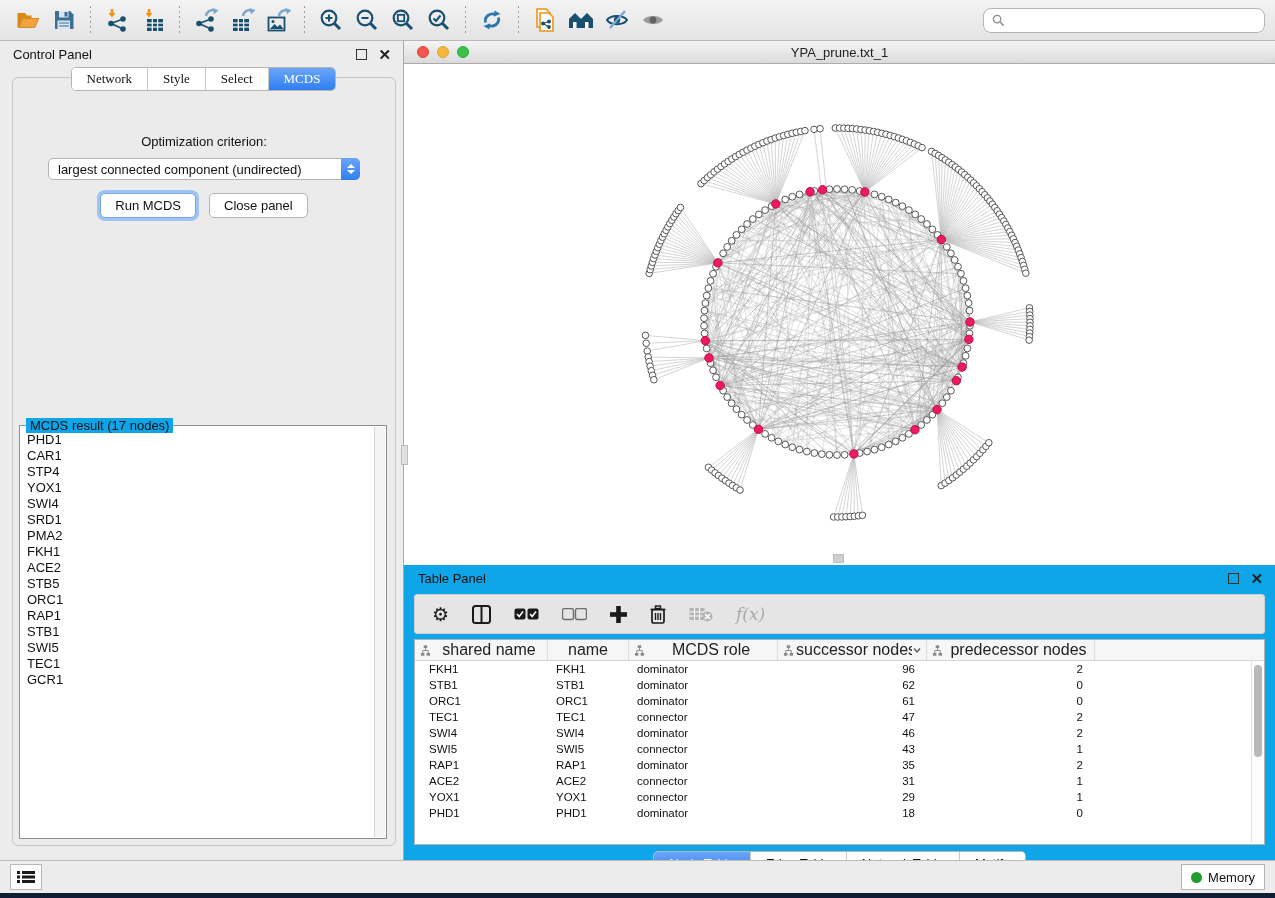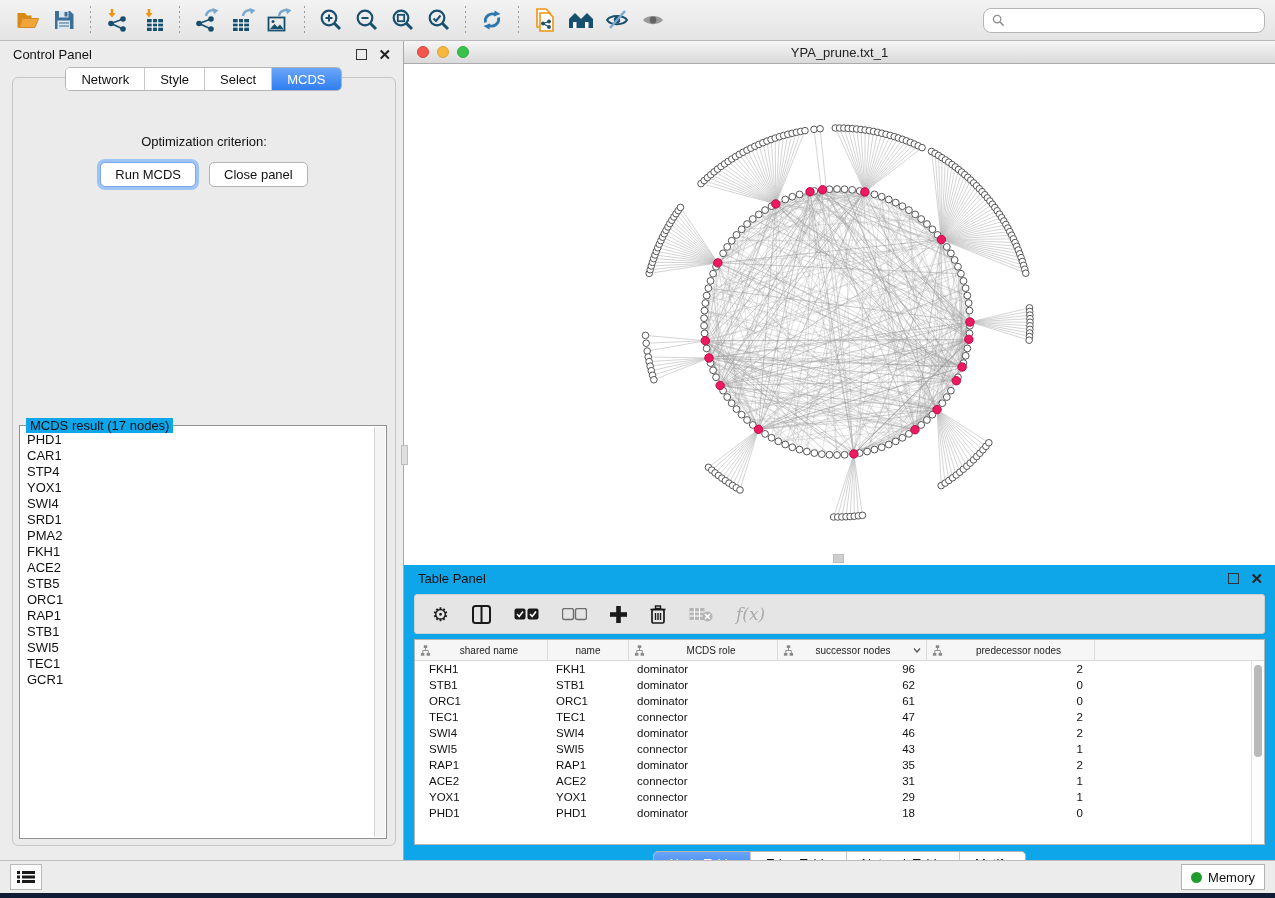--- a/index.html
+++ b/index.html
@@ -27,21 +27,21 @@
   .searchbox input{border:none;outline:none;flex:1;margin-left:5px;font-size:12px;background:transparent;
     font-family:"Liberation Sans",sans-serif;}
   
   .main{position:absolute;left:4px;top:41px;width:1271px;height:819px;display:flex;}
   
   .cpanel{width:399px;flex:none;background:#ececec;border-right:1px solid #a9a9a9;position:relative;}
   .panel-title{height:26px;display:flex;align-items:center;padding:0 12px 0 9px;font-size:13px;color:#111;}
   .panel-title .flex{flex:1;}
   .float-ic{width:9px;height:9px;border:1.4px solid #333;display:inline-block;margin-right:11px;}
   .close-ic{font-size:15px;font-weight:bold;color:#222;line-height:1;}
-  .cp-tabs{display:flex;justify-content:center;position:relative;z-index:2;}
+  .cp-tabs{display:flex;justify-content:center;position:relative;z-index:2;font-family:Liberation Serif, serif;}
   .seg{display:flex;background:#fff;border:1px solid #b5b5b5;border-radius:5px;overflow:hidden;height:22px;}
   .seg .tab{padding:0 15px;display:flex;align-items:center;font-size:13px;color:#111;border-right:1px solid #c9c9c9;background:#fff;}
   .seg .tab:last-child{border-right:none;}
   .seg .tab.sel{background:linear-gradient(180deg,#6ba6f8,#2f7ef2);color:#fff;}
   .cp-body{position:absolute;left:8px;right:7px;top:36px;bottom:14px;border:1px solid #c6c6c6;border-radius:6px;
     background:#ebebeb;padding-top:24px;box-sizing:border-box;}
   .opt-label{text-align:center;font-size:13px;color:#111;margin-top:32px;}
   .dropdown{margin:9px auto 0;width:312px;height:22px;background:#fff;border:1px solid #b3b3b3;border-radius:5px;
     display:flex;align-items:center;box-sizing:border-box;}
   .dropdown .dval{flex:1;font-size:13px;padding-left:9px;color:#111;white-space:nowrap;}
@@ -80,21 +80,21 @@
   
   .tpanel{flex:1;background:#0ea5e9;display:flex;flex-direction:column;position:relative;}
   .tp-toolbar{margin:3px 10px 0 10px;height:40px;background:#e5e5e5;border:1px solid #cfcfcf;border-radius:3px;
     display:flex;align-items:center;padding-left:17px;gap:23px;box-sizing:border-box;}
   .tico{display:flex;align-items:center;justify-content:center;height:24px;}
   .tico svg{display:block;}
   .fx{font-family:"DejaVu Serif","Liberation Serif",serif;font-style:italic;font-size:17px;color:#aaa;}
   .gear{font-size:19px;color:#1a1a1a;line-height:1;}
   .ttable{margin:5px 10px 0 10px;background:#fff;border:1px solid #b5b5b5;height:206px;position:relative;box-sizing:border-box;overflow:hidden;}
   .thead{display:flex;height:20px;background:#f6f6f6;border-bottom:1px solid #d9d9d9;}
-  .th{display:flex;align-items:center;border-right:1px solid #dcdcdc;box-sizing:border-box;font-size:10px;color:#222;position:relative;flex:none;}
+  .th{display:flex;align-items:center;border-right:1px solid #dcdcdc;box-sizing:border-box;font-size:16px;color:#222;position:relative;flex:none;}
   .th .tree-ic{width:11px;height:11px;margin-left:5px;flex:none;}
   .th .lbl{flex:1;text-align:center;padding:0 2px;white-space:nowrap;overflow:hidden;}
   .th .sort-ic{width:10px;height:10px;margin-right:4px;flex:none;}
   .tbody{font-size:11.5px;color:#111;}
   .tr{display:flex;height:16px;align-items:center;}
   .td{flex:none;box-sizing:border-box;white-space:nowrap;overflow:hidden;}
   .td.al{padding-left:14px;text-align:left;}
   .td.al2{padding-left:8px;text-align:left;}
   .td.ar{padding-right:12px;text-align:right;}
   .vscroll{position:absolute;top:21px;bottom:1px;right:0;width:12px;background:#fdfdfd;border-left:1px solid #e3e3e3;}
@@ -292,20 +292,27 @@
       <div class="cp-tabs">
         <div class="seg">
           <div class="tab">Network</div>
           <div class="tab">Style</div>
           <div class="tab">Select</div>
           <div class="tab sel">MCDS</div>
         </div>
       </div>
       <div class="cp-body">
         <div class="opt-label">Optimization criterion:</div>
+        <div class="dropdown">
+          <span class="dval">largest connected component (undirected)</span>
+          <span class="dd-step">
+              <i class="up"></i>
+              <i class="dn"></i>
+            </span>
+        </div>
         <div class="btn-row">
           <div class="pbtn focus">Run MCDS</div>
           <div class="pbtn">Close panel</div>
         </div>
         <div class="result-fs">
           <div class="result-legend">MCDS result (17 nodes)</div>
           <div class="result-list">
               <div>PHD1</div>
               <div>CAR1</div>
               <div>STP4</div>

